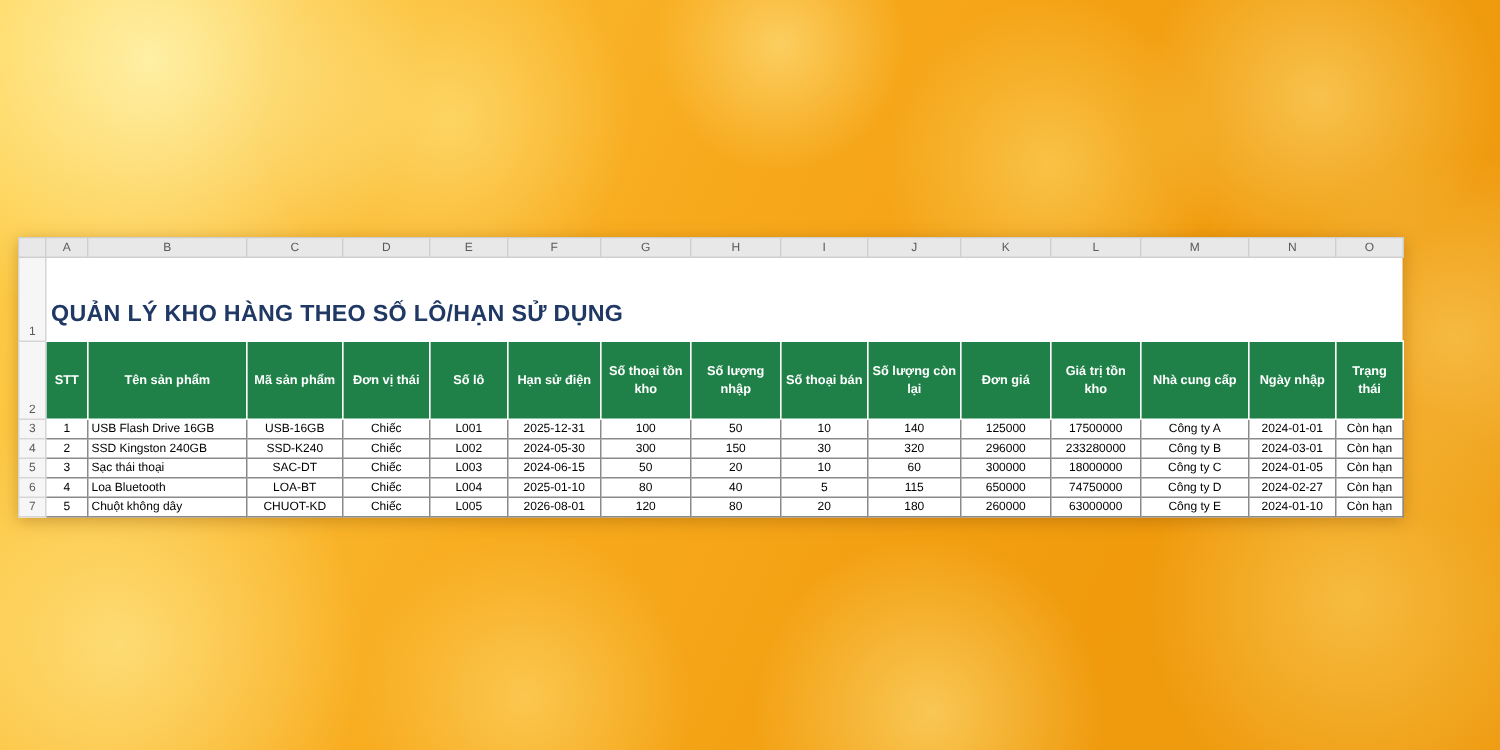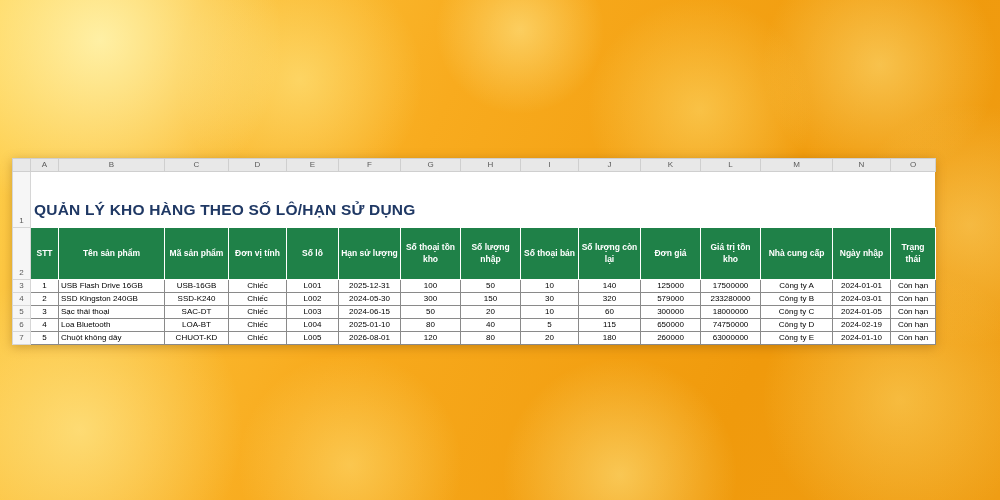--- a/index.html
+++ b/index.html
@@ -99,23 +99,23 @@
           </tr>
           <tr class="r-title">
             <th class="rownum">1</th>
             <td class="titlecell" colspan="15"><span class="title-text">QUẢN LÝ KHO HÀNG THEO SỐ LÔ/HẠN SỬ DỤNG</span></td>
           </tr>
           <tr class="r-header">
             <th class="rownum">2</th>
             <td class="hcell">STT</td>
             <td class="hcell">Tên sản phẩm</td>
             <td class="hcell">Mã sản phẩm</td>
-            <td class="hcell">Đơn vị tính</td>
+            <td class="hcell">Đơn vị thái</td>
             <td class="hcell">Số lô</td>
-            <td class="hcell">Hạn sử lượng</td>
+            <td class="hcell">Hạn sử điện</td>
             <td class="hcell">Số thoại tồn kho</td>
             <td class="hcell">Số lượng nhập</td>
             <td class="hcell">Số thoại bán</td>
             <td class="hcell">Số lượng còn lại</td>
             <td class="hcell">Đơn giá</td>
             <td class="hcell">Giá trị tồn kho</td>
             <td class="hcell">Nhà cung cấp</td>
             <td class="hcell">Ngày nhập</td>
             <td class="hcell">Trạng thái</td>
           </tr>
@@ -142,21 +142,21 @@
             <td class="dcell">2</td>
             <td class="dcell al">SSD Kingston 240GB</td>
             <td class="dcell">SSD-K240</td>
             <td class="dcell">Chiếc</td>
             <td class="dcell">L002</td>
             <td class="dcell">2024-05-30</td>
             <td class="dcell">300</td>
             <td class="dcell">150</td>
             <td class="dcell">30</td>
             <td class="dcell">320</td>
-            <td class="dcell">579000</td>
+            <td class="dcell">296000</td>
             <td class="dcell">233280000</td>
             <td class="dcell">Công ty B</td>
             <td class="dcell">2024-03-01</td>
             <td class="dcell">Còn hạn</td>
           </tr>
           <tr class="r-data">
             <th class="rownum">5</th>
             <td class="dcell">3</td>
             <td class="dcell al">Sạc thái thoại</td>
             <td class="dcell">SAC-DT</td>
@@ -181,21 +181,21 @@
             <td class="dcell">Chiếc</td>
             <td class="dcell">L004</td>
             <td class="dcell">2025-01-10</td>
             <td class="dcell">80</td>
             <td class="dcell">40</td>
             <td class="dcell">5</td>
             <td class="dcell">115</td>
             <td class="dcell">650000</td>
             <td class="dcell">74750000</td>
             <td class="dcell">Công ty D</td>
-            <td class="dcell">2024-02-19</td>
+            <td class="dcell">2024-02-27</td>
             <td class="dcell">Còn hạn</td>
           </tr>
           <tr class="r-data">
             <th class="rownum">7</th>
             <td class="dcell">5</td>
             <td class="dcell al">Chuột không dây</td>
             <td class="dcell">CHUOT-KD</td>
             <td class="dcell">Chiếc</td>
             <td class="dcell">L005</td>
             <td class="dcell">2026-08-01</td>

